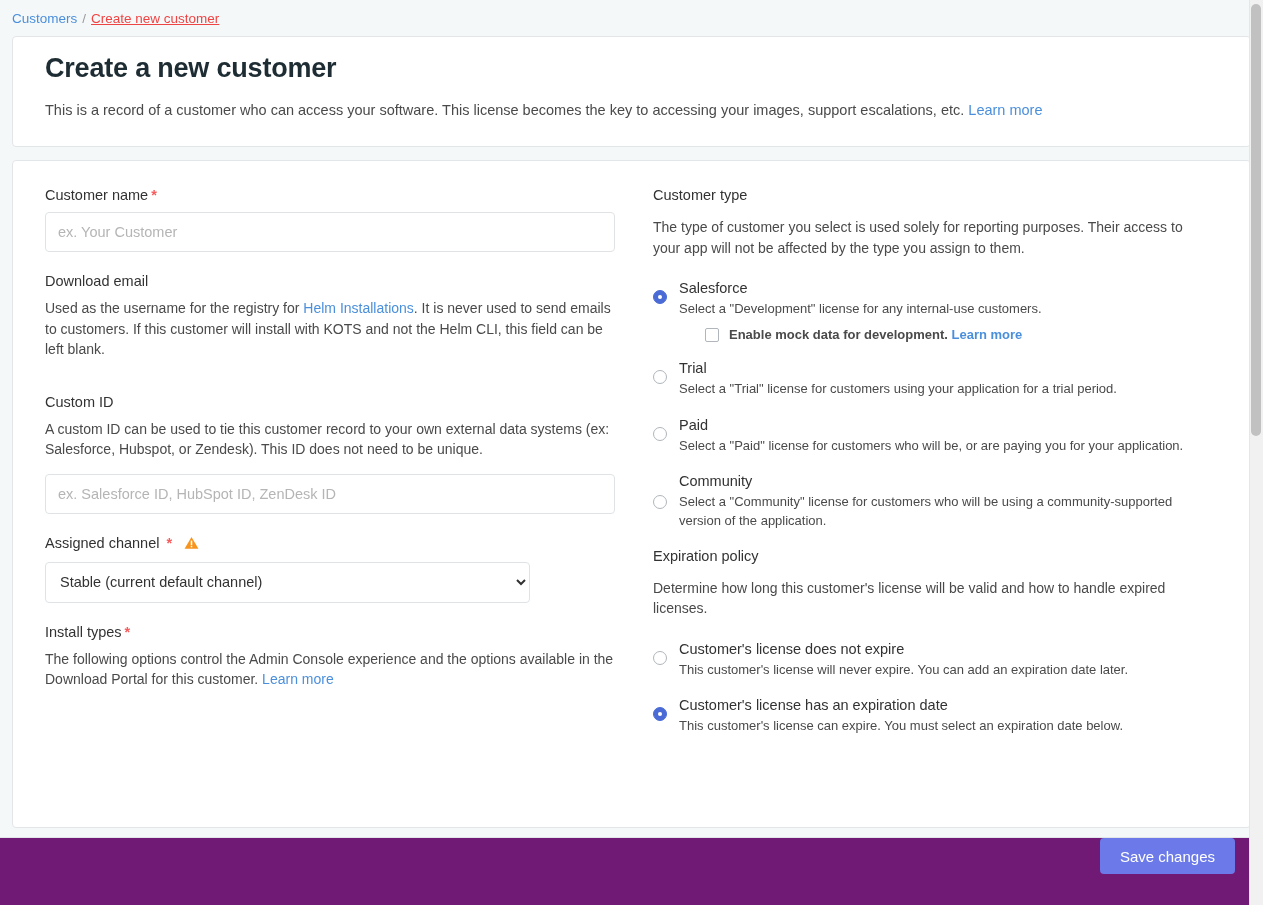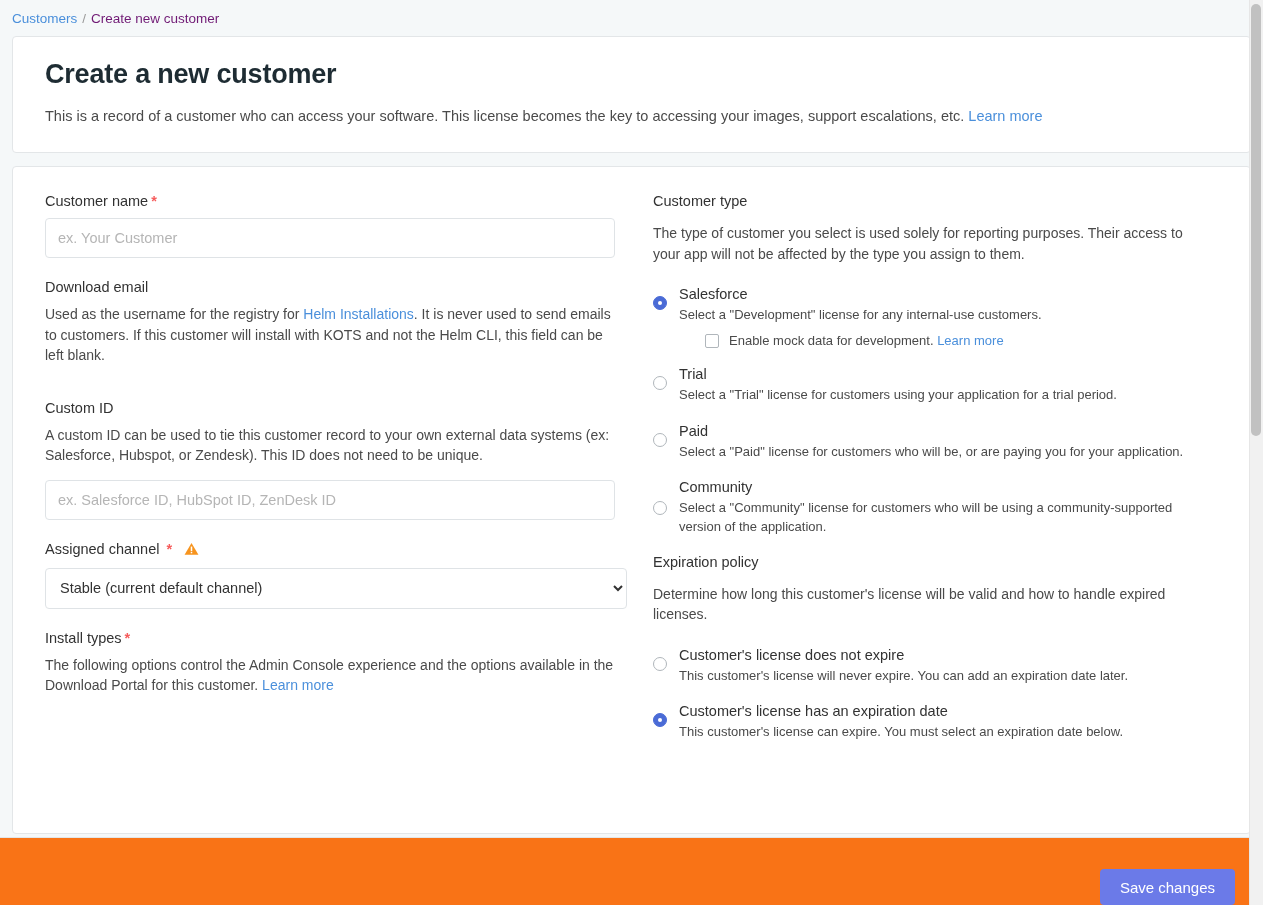--- a/index.html
+++ b/index.html
@@ -25,29 +25,29 @@
     display: flex;
     align-items: center;
     gap: 5px;
   }
   .breadcrumb a {
     color: #4a8fdb;
     text-decoration: none;
     cursor: pointer;
   }
   .breadcrumb .sep { color: #9b9b9b; }
-  .breadcrumb .current { color: #701a75; }
+  .breadcrumb .current { color: #ef4444; text-decoration: underline; }
 
   
   .header-card {
     margin: 0 12px 0 12px;
     background: #ffffff;
     border: 1px solid #e3e6e8;
     border-radius: 4px;
-    padding: 22px 0 26px 32px;
+    padding: 16px 0 26px 32px;
   }
   .header-card h1 {
     margin: 0 0 16px 0;
     font-size: 27px;
     font-weight: bold;
     color: #1e2c33;
     letter-spacing: -0.2px;
   }
   .header-card p {
     margin: 0;
@@ -108,21 +108,21 @@
     font-family: "Liberation Sans", sans-serif;
     color: #701a75;
     outline: none;
     background: #fff;
   }
   input[type="text"]::placeholder { color: #b5b5b5; }
 
   .spacer-20 { height: 21px; }
 
   select {
-    width: 582px;
+    width: 485px;
     height: 41px;
     border: 1px solid #dfe3e6;
     border-radius: 4px;
     padding: 0 10px;
     font-size: 14.5px;
     font-family: "Liberation Sans", sans-serif;
     color: #323232;
     background: #fff;
     outline: none;
   }
@@ -186,20 +186,21 @@
     font-size: 13px;
     color: #4a4a4a;
     line-height: 1.42;
     max-width: 545px;
   }
 
   .check-row {
     display: flex;
     align-items: center;
     margin: 9px 0 0 26px;
+    font-weight: bold;
   }
   .check-ctrl {
     width: 14px; height: 14px;
     border: 1px solid #b0b6bb;
     border-radius: 2px;
     background: #fff;
     margin-right: 10px;
     flex: none;
     cursor: pointer;
   }
@@ -208,24 +209,24 @@
     color: #4a4a4a;
   }
 
   .exp-title { margin-top: 14px; }
 
   
   .footer {
     position: absolute;
     left: 0; right: 0; bottom: 0;
     height: 68px;
-    background: #f97316;
+    background: #701a75;
     border-top: 1px solid #e3e6e8;
     display: flex;
-    align-items: flex-end;
+    align-items: flex-start;
     justify-content: flex-end;
     padding-right: 28px;
   }
   .save-btn {
     background: #6b7ae8;
     color: #fff;
     border: none;
     border-radius: 4px;
     height: 36px;
     padding: 0 20px;

